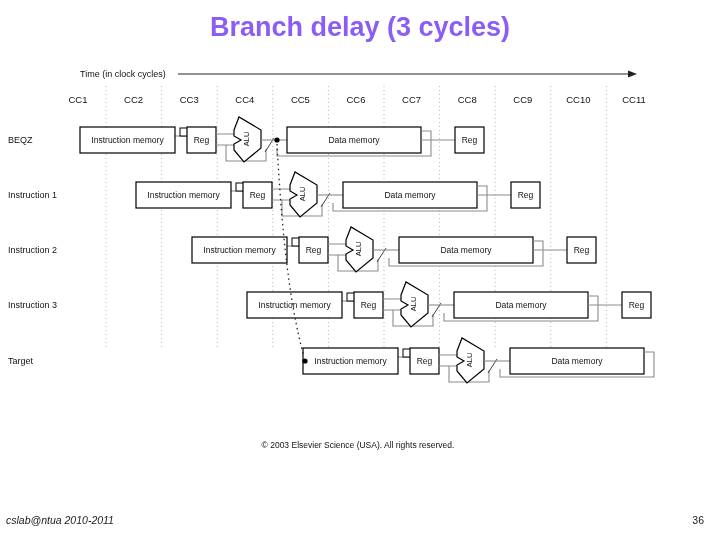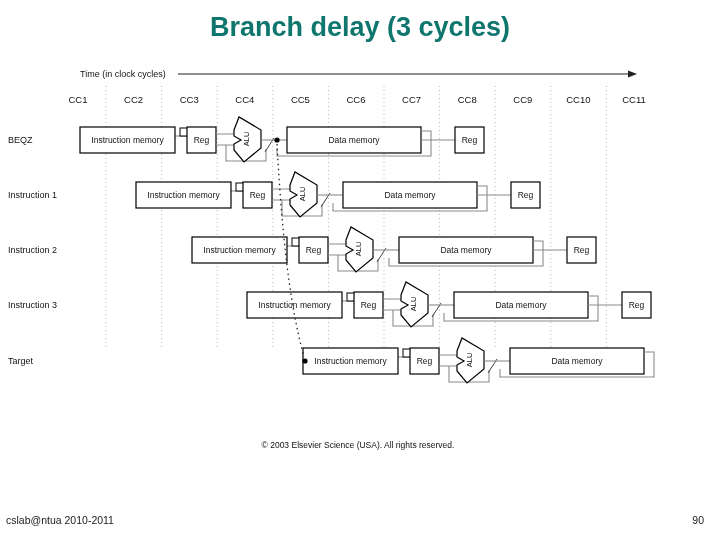--- a/index.html
+++ b/index.html
@@ -7,31 +7,31 @@
     width:720px; height:540px;
     background:#ffffff;
     position:relative;
     overflow:hidden;
     font-family:"Liberation Sans", sans-serif;
   }
   .title {
     position:absolute; top:12px; left:0; width:720px;
     text-align:center;
     font-size:27px; font-weight:bold;
-    color:#0f766e;
+    color:#8b5cf6;
     letter-spacing:0px;
   }
   .copyright {
     position:absolute; top:440px; left:12px; width:692px;
     text-align:center;
     font-size:8.5px; color:#111;
   }
   .footer-left {
     position:absolute; top:514px; left:6px;
-    font-size:10.5px; color:#1a1a1a;
+    font-size:10.5px; color:#1a1a1a;font-style:italic;
   }
   .footer-page {
     position:absolute; top:514px; right:16px;
     font-size:10.5px; color:#1a1a1a;
   }
   svg.diagram { position:absolute; top:0; left:0; }
 
   
   .box   { fill:#fff; stroke:#000; stroke-width:1.2; }
   .stub  { fill:#fff; stroke:#000; stroke-width:1; }
@@ -198,13 +198,13 @@
   </g>
 
   <path class="dotpath" d="M277,144 C281,215 287,295 304,357"></path>
   <circle cx="277" cy="140" r="2.6" fill="#000"></circle>
   <circle cx="305" cy="361" r="2.6" fill="#000"></circle>
 
 </svg>
 
 <div class="copyright">© 2003 Elsevier Science (USA). All rights reserved.</div>
 <div class="footer-left">cslab@ntua 2010-2011</div>
-<div class="footer-page">90</div>
+<div class="footer-page">36</div>
 
 </body></html>

